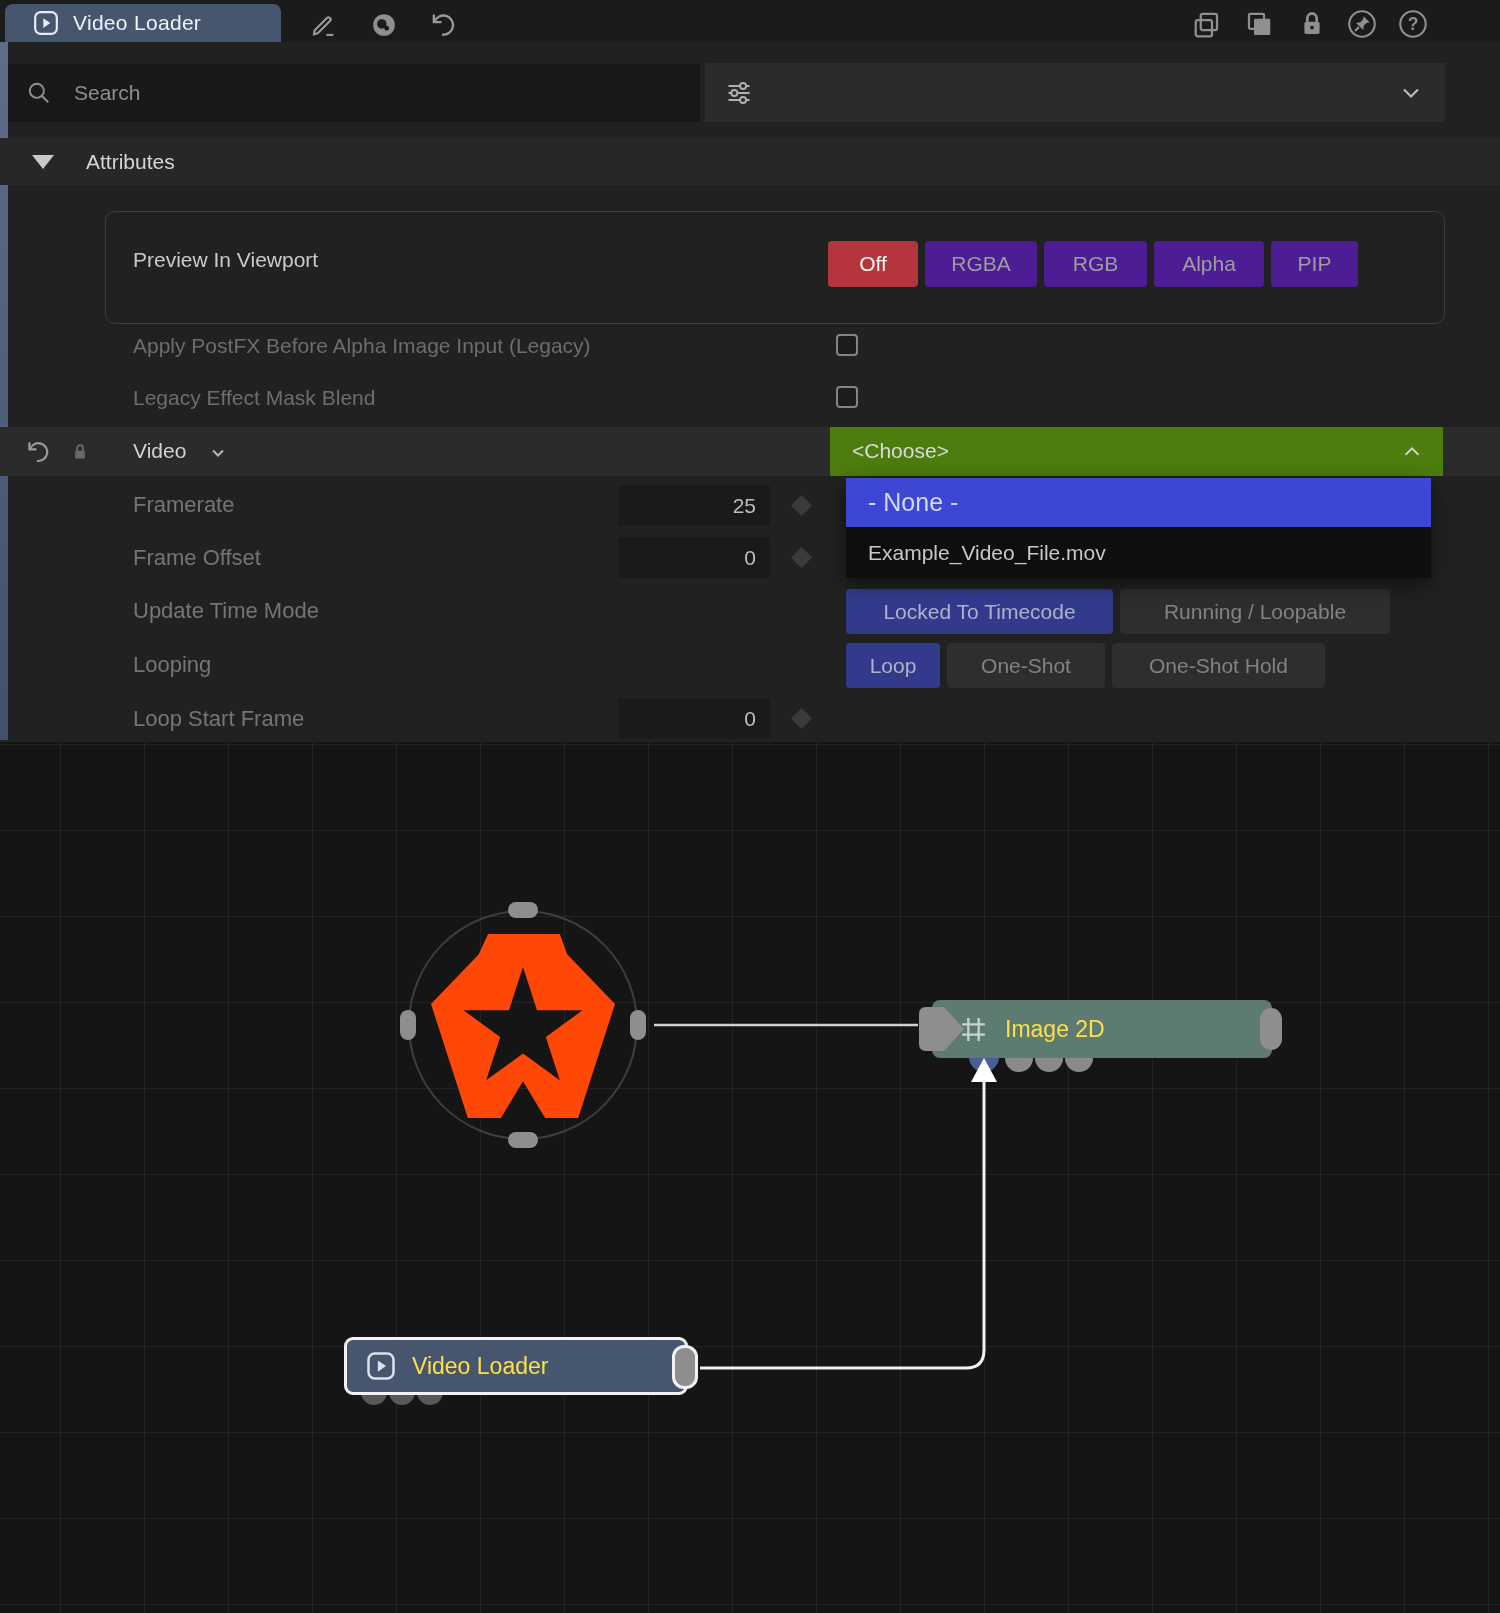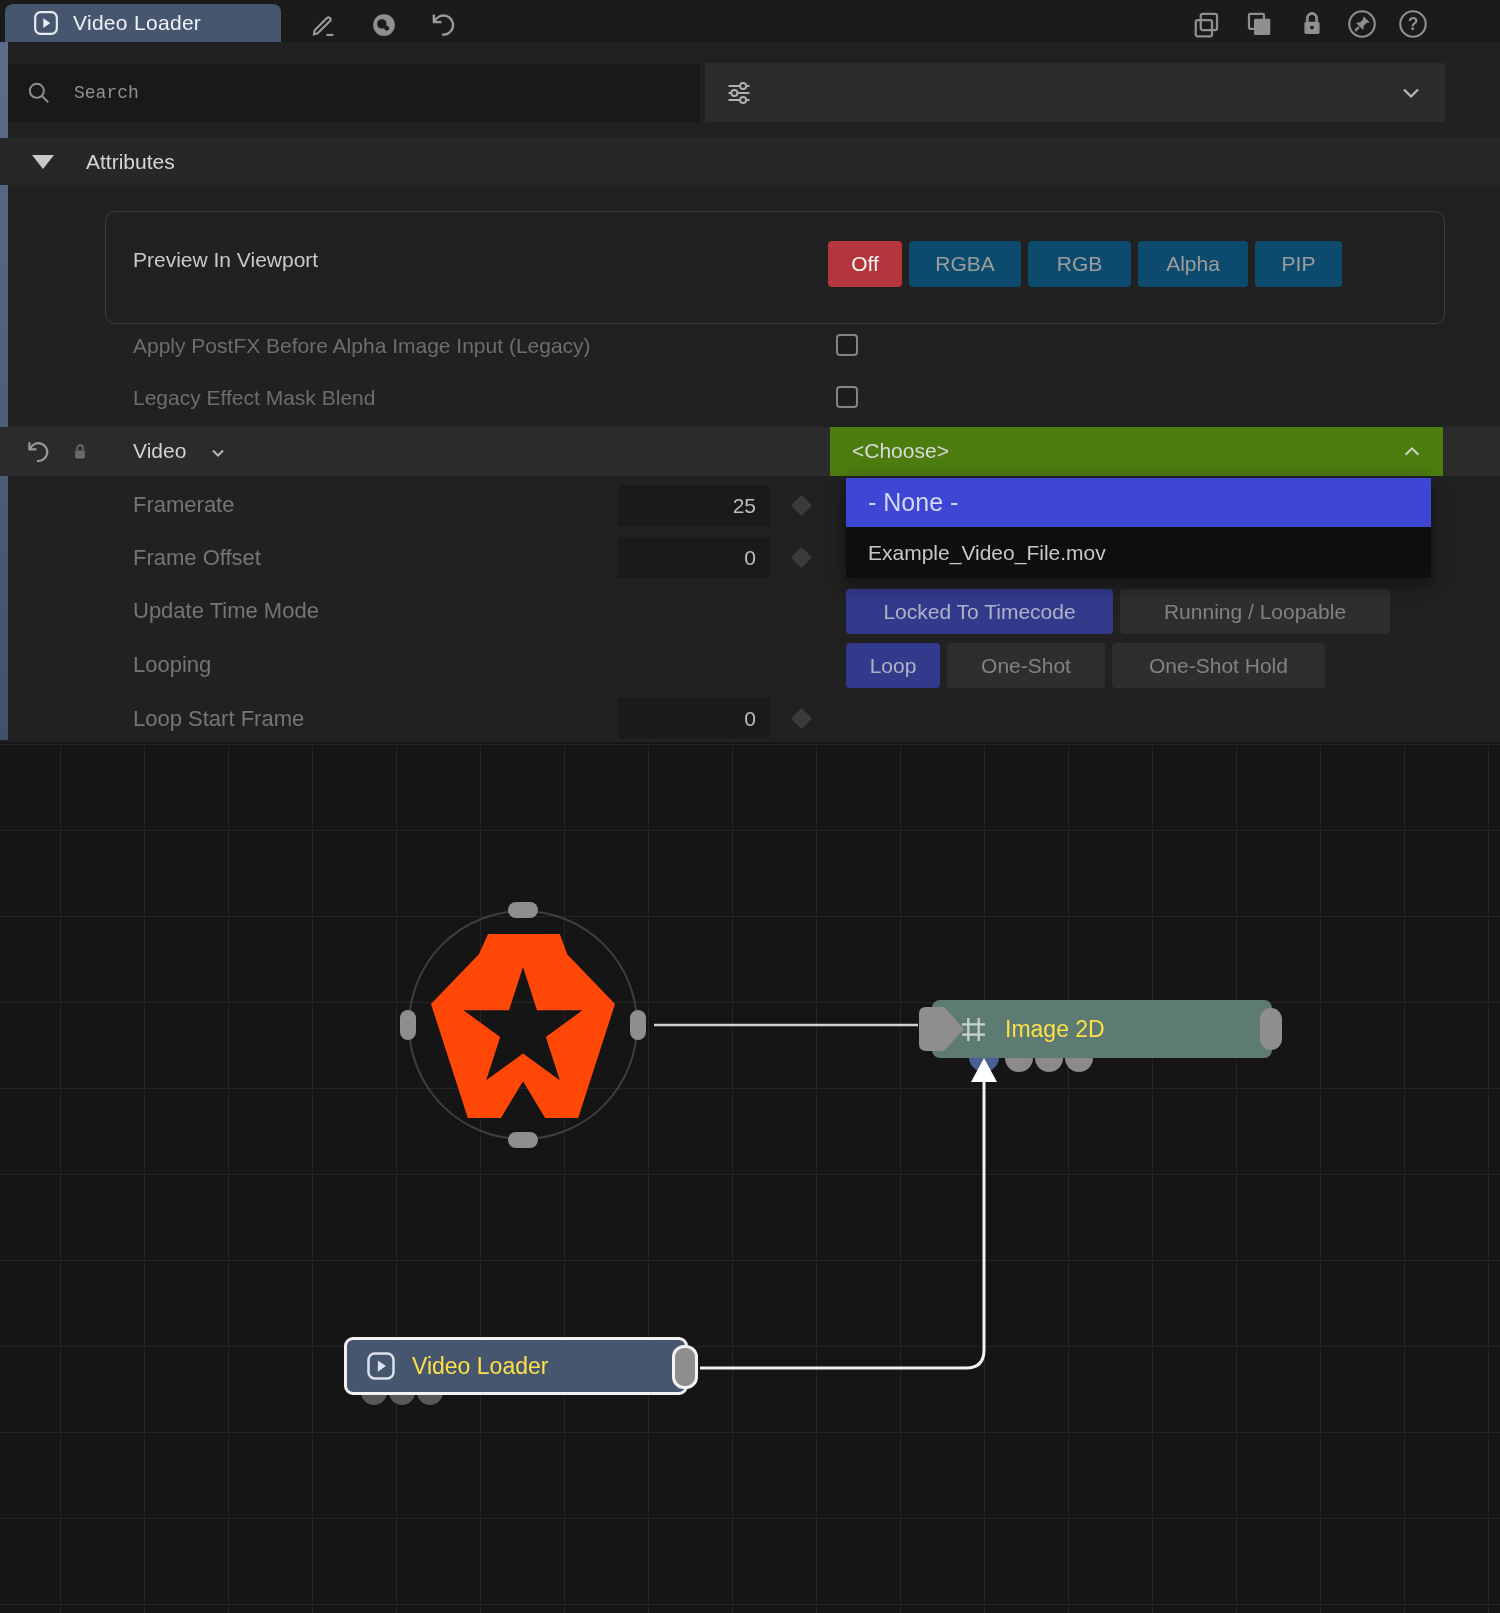--- a/index.html
+++ b/index.html
@@ -16,35 +16,35 @@
   .topbar { position:absolute; left:0; top:0; width:1500px; height:42px; background:#1b1b1b; }
   .tab { position:absolute; left:5px; top:4px; width:276px; height:38px;
          background:var(--node_blue); border-radius:8px 8px 0 0;
          display:flex; align-items:center; gap:14px; padding-left:28px; }
   .tab span { color:#eef1f6; font-size:21px; letter-spacing:.3px; }
   .left-strip { position:absolute; left:0; top:42px; width:8px; height:698px;
                 background:linear-gradient(#5d6d8a,#42506a); }
 
   .search-box { position:absolute; left:8px; top:64px; width:692px; height:58px;
                 background:#191919; display:flex; align-items:center; gap:22px; padding-left:18px; }
-  .search-box .ph { color:#8f8f8f; font-size:18px;font-family:Liberation Mono, monospace; }
+  .search-box .ph { color:#8f8f8f; font-size:21px; }
   .filter-box { position:absolute; left:705px; top:63px; width:740px; height:59px;
                 background:#2b2b2b; }
 
   .attr-header { position:absolute; left:0; top:138px; width:1500px; height:47px;
                  background:#272727; display:flex; align-items:center; }
   .tri-down { width:0; height:0; border-left:11px solid transparent; border-right:11px solid transparent;
               border-top:14px solid #c9c9c9; margin-left:52px; }
   .attr-header span { color:#d6d6d6; font-size:21px; font-weight:500; margin-left:32px; }
 
   .preview-box { position:absolute; left:105px; top:211px; width:1340px; height:113px;
                  border:1px solid #3d3d3d; border-radius:10px; }
   .pv-label { position:absolute; left:133px; top:248px; color:#cacaca; font-size:21px; }
   .segline { position:absolute; display:flex; gap:7px; }
-  .seg { height:46px; border-radius:4px; background:#0c4a6e; color:#9d9d9d; font-size:21px;
+  .seg { height:46px; border-radius:4px; background:#4c1d95; color:#9d9d9d; font-size:21px;
          display:flex; align-items:center; justify-content:center; border:none; cursor:pointer;
          font-family:"Liberation Sans", sans-serif; }
   .seg.red { background:var(--off_red); color:#f4f4f4; }
   .seg.blue { background:var(--muted_blue); color:#b6bace; }
 
   .chk-label { position:absolute; color:#6d6d6d; font-size:21px; }
   .checkbox { position:absolute; width:22px; height:22px; border:2px solid #848484;
               border-radius:4px; background:#1d1d1d; }
 
   .video-row { position:absolute; left:0; top:427px; width:1500px; height:49px; background:#2b2b2b; }
@@ -158,21 +158,21 @@
     </div>
 
     <div class="attr-header">
       <span class="tri-down"></span>
       <span>Attributes</span>
     </div>
 
     <div class="preview-box"></div>
     <div class="pv-label">Preview In Viewport</div>
     <div class="segline" style="left:828px; top:241px;">
-      <button class="seg red" style="width:74px">Off</button>
+      <button class="seg red" style="width:90px">Off</button>
       <button class="seg" style="width:112px">RGBA</button>
       <button class="seg" style="width:103px">RGB</button>
       <button class="seg" style="width:110px">Alpha</button>
       <button class="seg" style="width:87px">PIP</button>
     </div>
 
     <div class="chk-label" style="top:334px;">Apply PostFX Before Alpha Image Input (Legacy)</div>
     <div class="checkbox" style="left:836px; top:334px;"></div>
     <div class="chk-label" style="top:386px;">Legacy Effect Mask Blend</div>
     <div class="checkbox" style="left:836px; top:386px;"></div>

